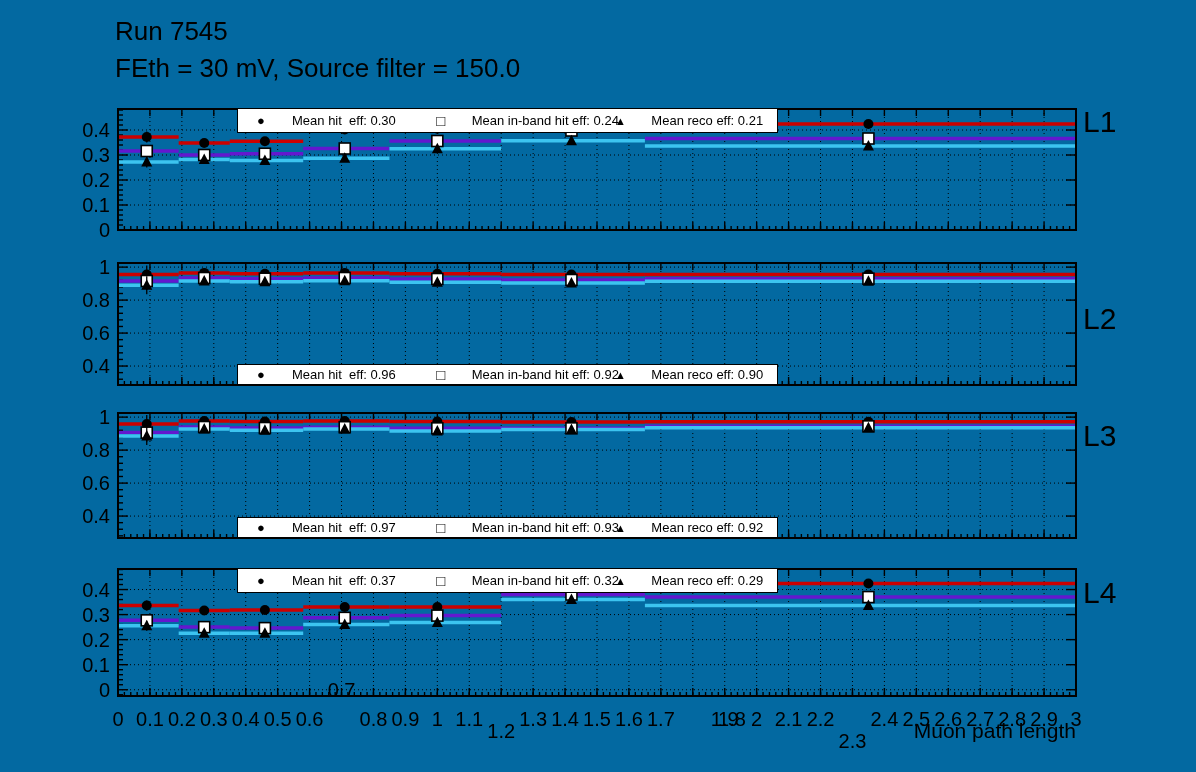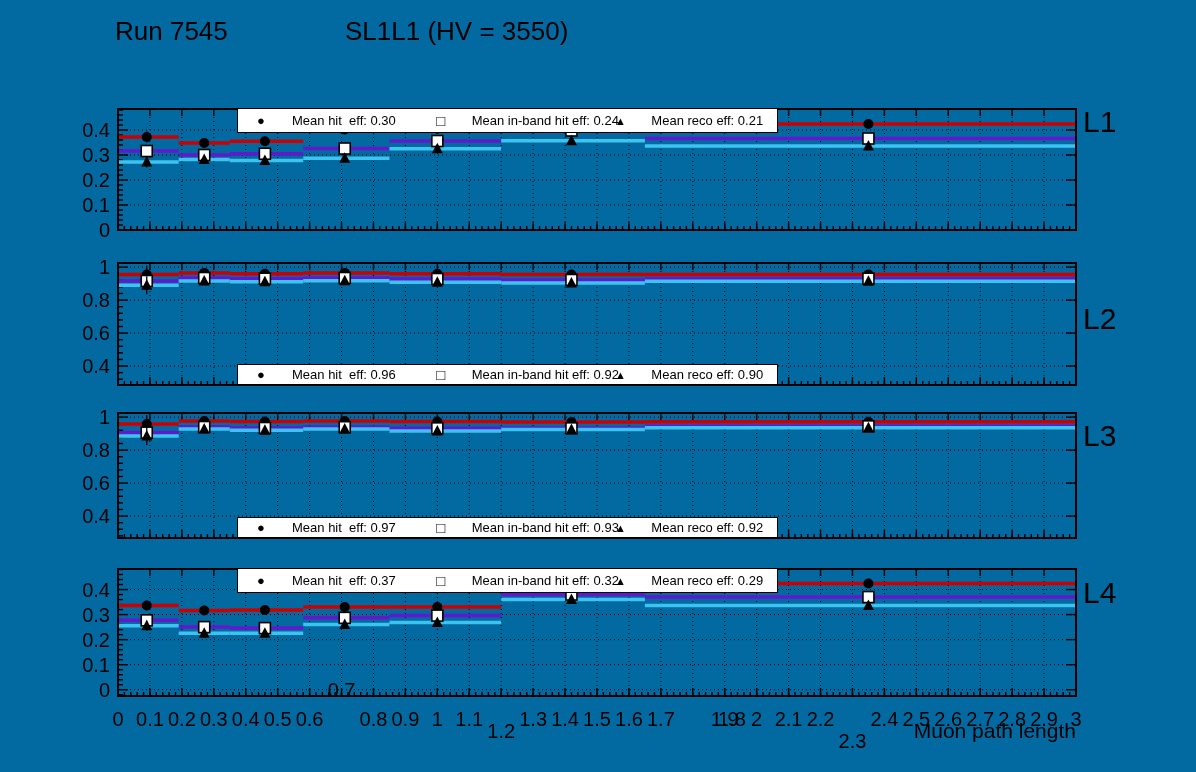--- a/index.html
+++ b/index.html
@@ -21,21 +21,21 @@
   }
   .lentry{flex:1;display:flex;align-items:center;gap:24px;padding-left:16px;min-width:0;}
   .lmark{width:14px;text-align:center;flex:0 0 auto;}
   .llabel{white-space:pre;}
 </style>
 </head>
 <body>
 
 <div id="app">
   <span class="hdr" style="left:115px;top:16px;">Run 7545</span>
-  <span class="hdr" style="left:345px;top:16px;">SL1L1 (HV = 3550)</span>
+  <span class="hdr" style="left:115px;top:53px;">FEth = 30 mV, Source filter = 150.0</span>
 
   <svg id="plot" width="1196" height="772">
       <g>
         <line x1="149.93333333333334" y1="109" x2="149.93333333333334" y2="230" class="grid"></line>
         <line x1="181.86666666666667" y1="109" x2="181.86666666666667" y2="230" class="grid"></line>
         <line x1="213.8" y1="109" x2="213.8" y2="230" class="grid"></line>
         <line x1="245.73333333333335" y1="109" x2="245.73333333333335" y2="230" class="grid"></line>
         <line x1="277.66666666666663" y1="109" x2="277.66666666666663" y2="230" class="grid"></line>
         <line x1="309.6" y1="109" x2="309.6" y2="230" class="grid"></line>
         <line x1="341.53333333333336" y1="109" x2="341.53333333333336" y2="230" class="grid"></line>

